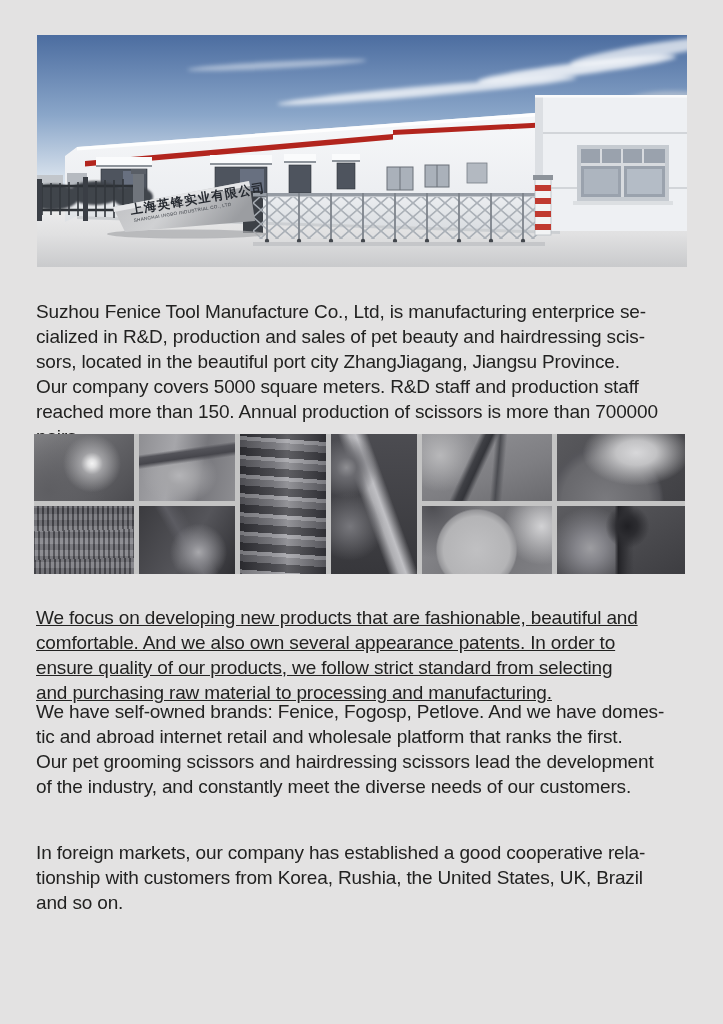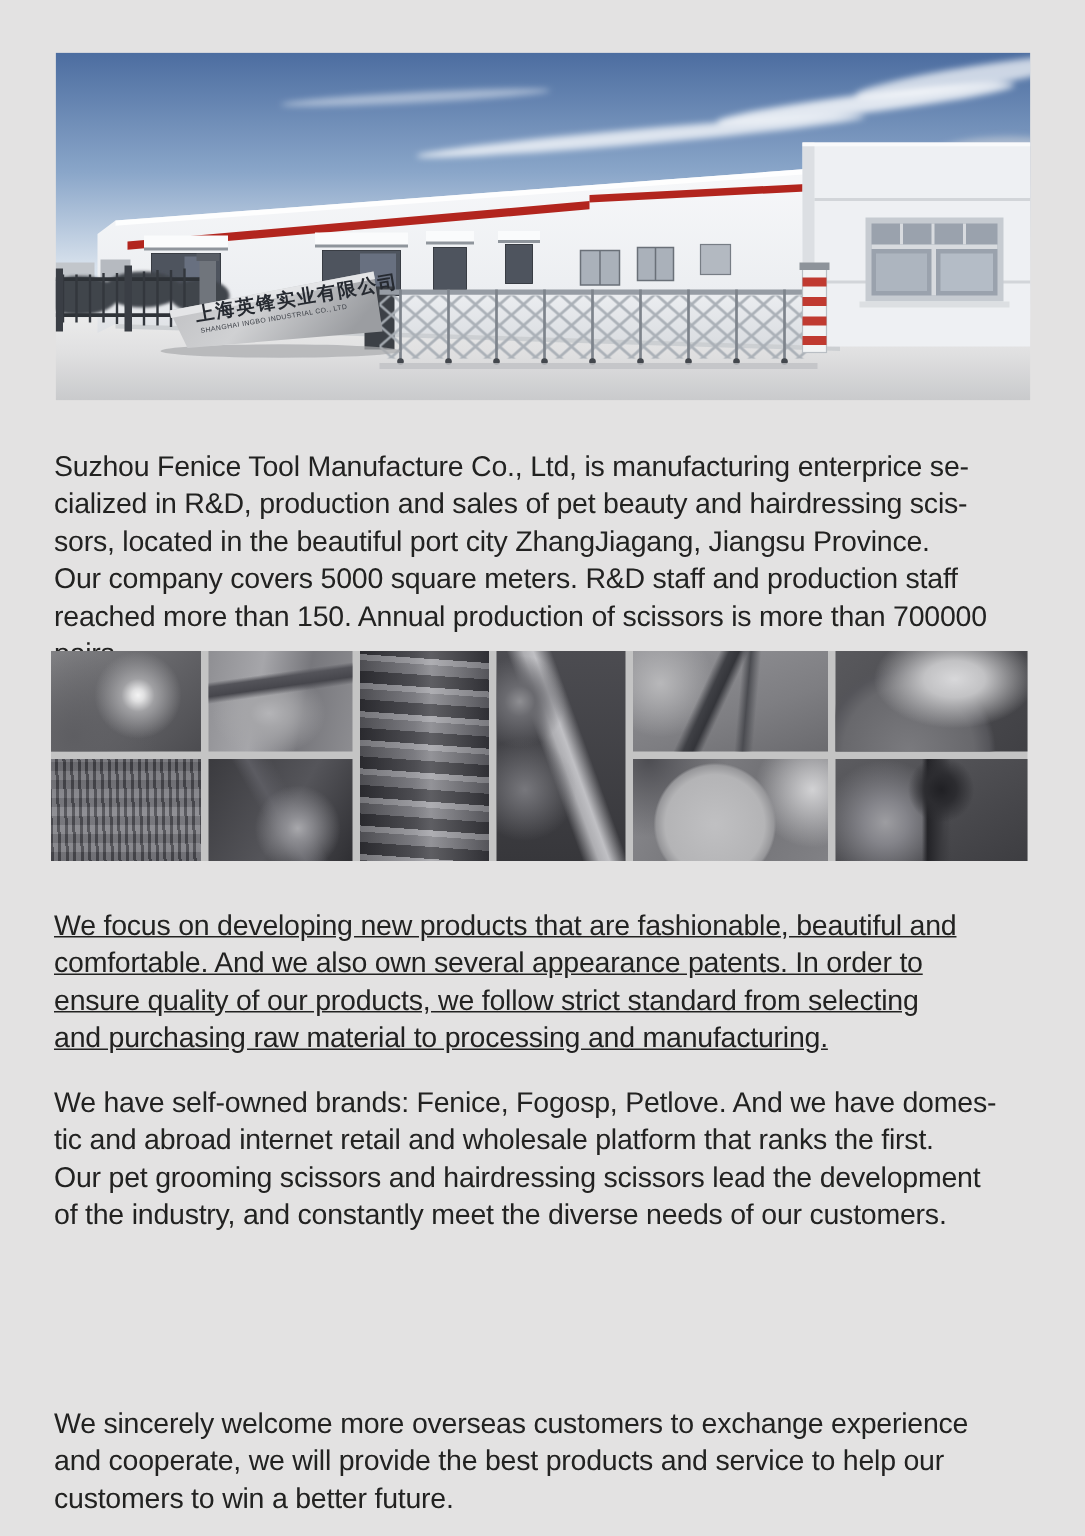--- a/index.html
+++ b/index.html
@@ -19,21 +19,21 @@
   .hero svg{display:block;}
 
   
   .para{
     position:absolute;left:36px;width:672px;
     font-size:19px;line-height:25px;letter-spacing:-0.15px;
     color:#222221;white-space:pre-line;
   }
   .p1{top:280px;}
   .p2{top:586px;text-decoration:underline;}
-  .p3{top:704px;}
+  .p3{top:680px;}
   .p4{top:821px;}
   .p5{top:918px;}
 
   
   .collage{
     position:absolute;left:34px;top:434px;width:651px;height:140px;
     display:grid;
     grid-template-columns:100px 96px 86px 86px 130px 128px;
     grid-template-rows:67px 68px;
     gap:5px;
@@ -271,17 +271,17 @@
   </div>
 
   <p class="para p2">We focus on developing new products that are fashionable, beautiful and
 comfortable. And we also own several appearance patents. In order to
 ensure quality of our products, we follow strict standard from selecting
 and purchasing raw material to processing and manufacturing.</p>
   <p class="para p3">We have self-owned brands: Fenice, Fogosp, Petlove. And we have domes-
 tic and abroad internet retail and wholesale platform that ranks the first.
 Our pet grooming scissors and hairdressing scissors lead the development
 of the industry, and constantly meet the diverse needs of our customers.</p>
-  <p class="para p5">We sincerely welcome more overseas customers to exchange experience
-and cooperate, we will provide the best products and service to help our
-customers to win a better future.</p>
+  <p class="para p4">In foreign markets, our company has established a good cooperative rela-
+tionship with customers from Korea, Rushia, the United States, UK, Brazil
+and so on.</p>
 
 </div>
 
 </body></html>

